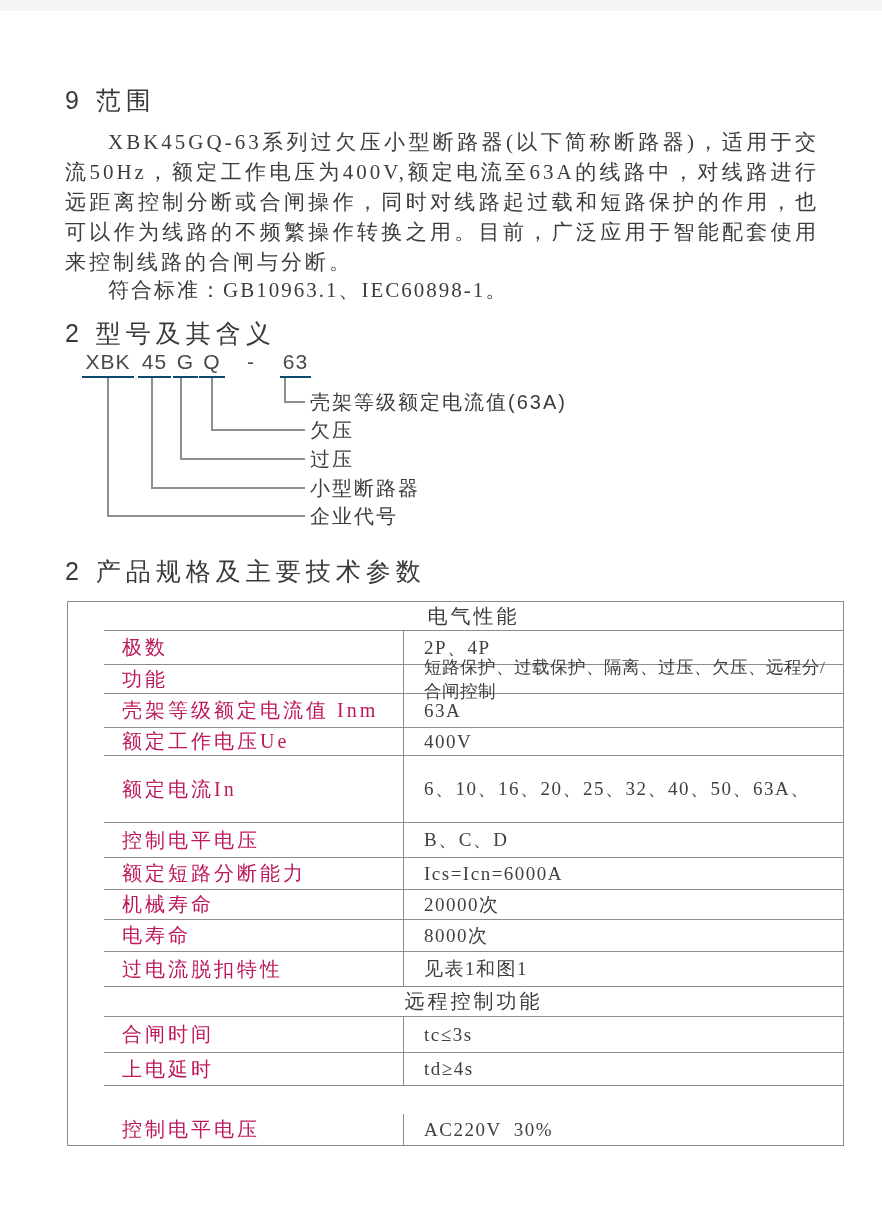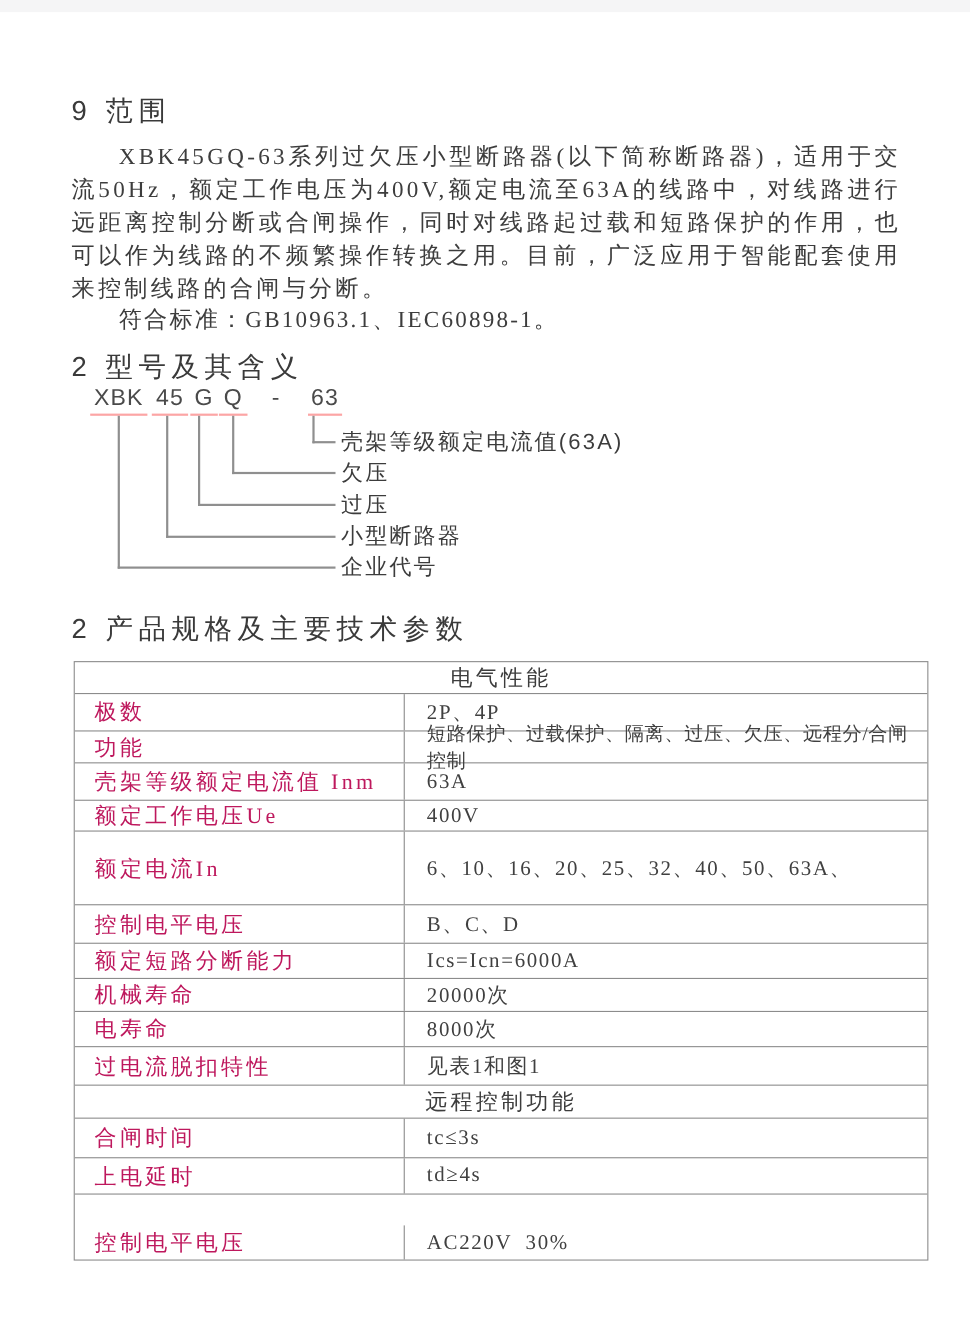--- a/index.html
+++ b/index.html
@@ -46,21 +46,21 @@
   
   .model-diagram {
     position: absolute; left: 65px; top: 348px;
     width: 780px; height: 196px;
   }
   .code-seg {
     position: absolute; top: 2px; height: 28px;
     font-family: "Liberation Sans", "DejaVu Sans", sans-serif;
     font-size: 21px; color: #4a4a4a; letter-spacing: 1px;
     text-align: center; line-height: 24px;
-    border-bottom: 2px solid #fca5a5;
+    border-bottom: 2px solid #0c4a6e;
   }
   .code-seg.no-line { border-bottom: none; }
   #seg-prefix  { left: 17px;  width: 52px; }
   #seg-frame   { left: 73px;  width: 33px; }
   #seg-over    { left: 108px; width: 25px; }
   #seg-under   { left: 134px; width: 26px; }
   #seg-dash    { left: 176px; width: 20px; }
   #seg-current { left: 215px; width: 31px; }
   .connector {
     position: absolute; top: 30px;
@@ -83,20 +83,21 @@
   #lab-over    { top: 99px; }
   #lab-frame   { top: 128px; }
   #lab-prefix  { top: 156px; }
 
   
   .spec-table {
     position: absolute; left: 67px; top: 601px;
     width: 777px;
     border: 1px solid #8c8c8c;
     background: #ffffff;
+    padding-left: 36px;
   }
   .t-row {
     display: flex;
     border-bottom: 1px solid #8c8c8c;
   }
   .t-row:last-child { border-bottom: none; }
   .t-section {
     flex: 1;
     display: flex; align-items: center; justify-content: center;
     font-size: 20px; letter-spacing: 3px; color: #3d3d3d;

